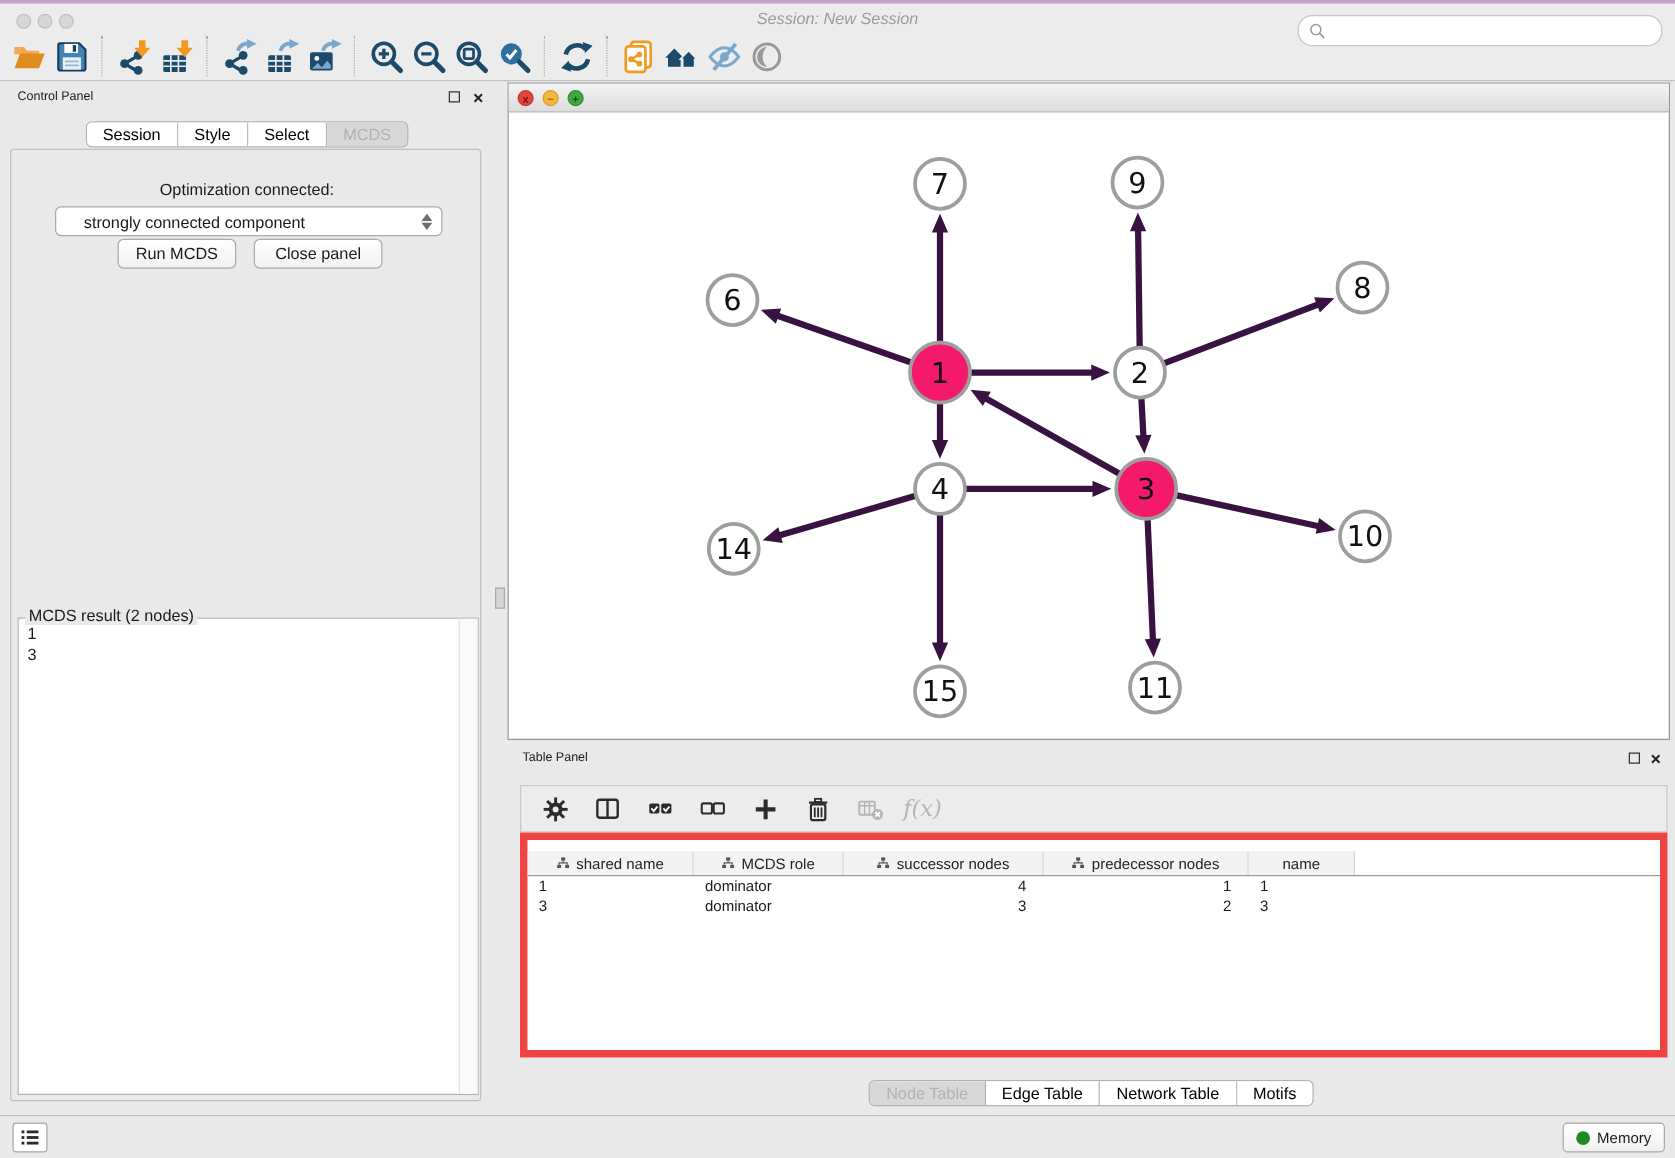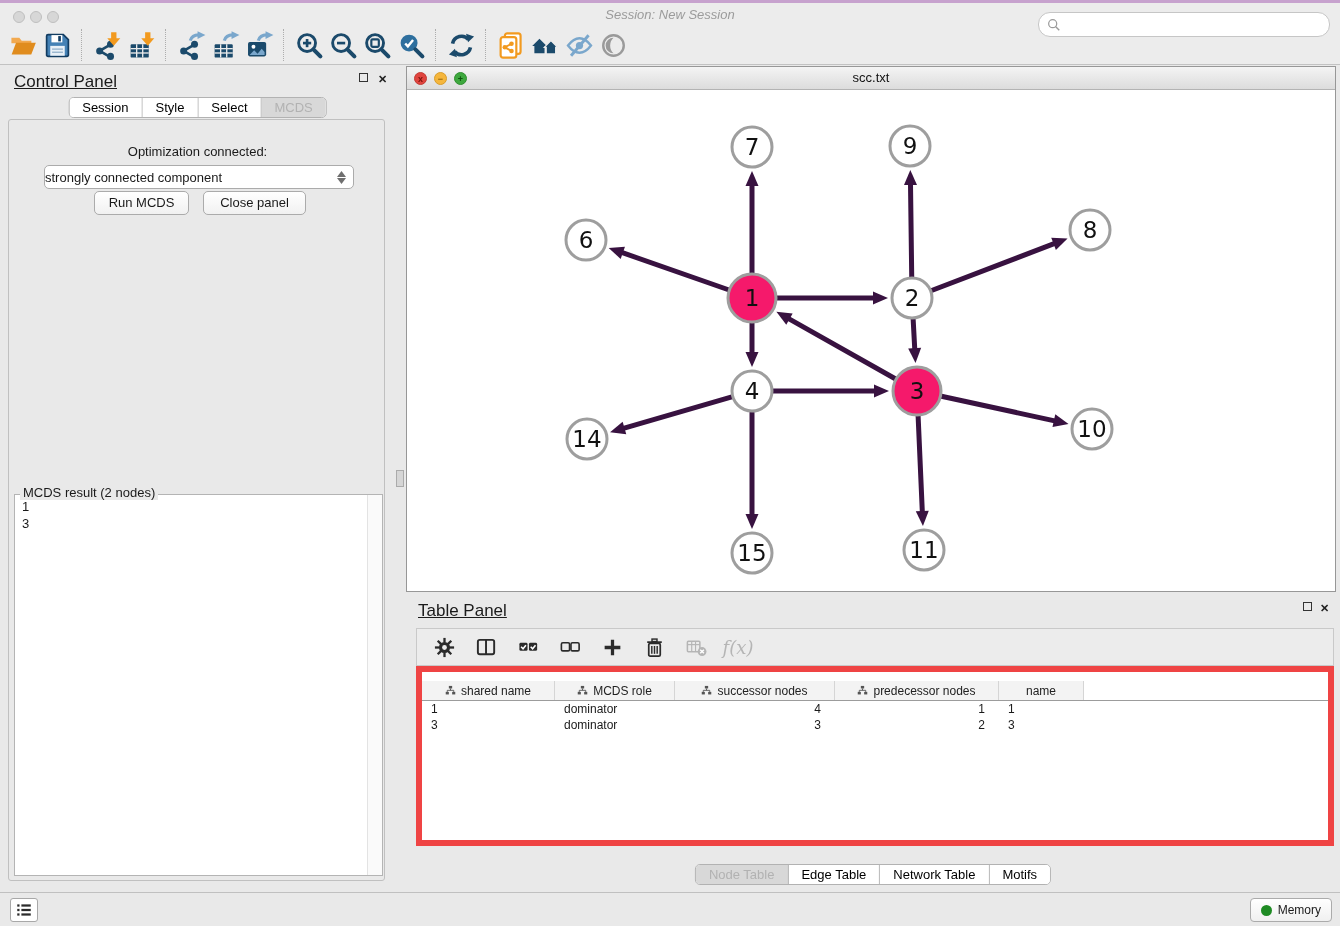--- a/index.html
+++ b/index.html
@@ -16,31 +16,31 @@
   .tl-dot{position:absolute;top:8px;width:12px;height:12px;border-radius:50%;background:#d7d7d7;border:1px solid #bfbfbf;box-sizing:border-box;}
   .main-toolbar{position:absolute;left:0;top:23px;width:100%;height:38px;display:flex;align-items:center;}
   .tb-btn{width:34px;height:34px;display:flex;align-items:center;justify-content:center;flex:0 0 auto;}
   .tb-btn svg{width:29px;height:29px;}
   .tb-sep{width:1px;height:32px;border-left:1px dotted #adadad;margin:0 7px;flex:0 0 auto;}
   .search-wrap{position:absolute;right:10px;top:9px;width:290px;height:23px;background:#fff;border:1px solid #c6c6c6;border-radius:12px;display:flex;align-items:center;}
   .search-wrap svg{width:14px;height:14px;margin-left:8px;flex:0 0 auto;}
   .search-input{border:none;outline:none;background:transparent;flex:1;font-size:12px;height:18px;margin:0 8px 0 4px;}
   
   .control-panel{position:absolute;left:0;top:66px;width:395px;height:826px;background:#e9e9e9;}
-  .panel-title{position:absolute;left:14px;top:6px;font-size:17px;color:#1a1a1a;text-decoration:underline;}
+  .panel-title{position:absolute;left:14px;top:6px;font-size:10px;color:#1a1a1a;}
   .panel-ctl{position:absolute;top:7px;width:12px;height:12px;}
   .seg-tabs{display:flex;border:1px solid #b2b2b2;border-radius:5px;overflow:hidden;background:#fff;height:21px;box-sizing:border-box;}
   .seg-tab{padding:2px 13px;font-size:13px;line-height:16px;border-right:1px solid #b2b2b2;background:#fff;color:#000;white-space:nowrap;}
   .seg-tab:last-child{border-right:none;}
   .seg-tab.selected{background:#d8d8d8;color:#b2b2b2;}
   .cp-tabs{position:absolute;left:50%;transform:translateX(-50%);top:31px;}
   .cp-pane{position:absolute;left:8px;top:53px;width:377px;height:762px;border:1px solid #c0c0c0;border-radius:3px;box-sizing:border-box;background:#e9e9e9;}
   .opt-label{position:absolute;left:0;width:100%;top:78px;text-align:center;font-size:13px;}
   .mac-select{position:absolute;left:44px;top:99px;width:310px;height:24px;background:#fff;border:1px solid #ababab;border-radius:5px;box-sizing:border-box;display:flex;align-items:center;font-size:13px;}
-  .mac-select .sel-text{flex:1;padding-left:0;}
+  .mac-select .sel-text{flex:1;padding-left:22px;}
   .mac-select .stepper{width:18px;display:flex;flex-direction:column;align-items:center;justify-content:center;gap:1px;margin-right:3px;}
   .mac-btn{position:absolute;height:24px;background:linear-gradient(#ffffff,#f1f1f1);border:1px solid #ababab;border-radius:5px;font-size:13px;font-family:"Liberation Sans",sans-serif;text-align:center;line-height:22px;box-sizing:border-box;}
   .result-box{position:absolute;left:14px;top:428px;width:369px;height:382px;border:1px solid #b4b4b4;background:#fff;box-sizing:border-box;}
   .result-legend{position:absolute;left:4px;top:419px;background:#e9e9e9;padding:0 3px;font-size:13px;z-index:2;}
   .result-text{position:absolute;left:0;top:0;right:14px;bottom:0;padding:3px 0 0 7px;font-size:13px;line-height:17px;white-space:pre;overflow:hidden;}
   .result-scroll{position:absolute;right:0;top:0;width:14px;bottom:0;background:#fafafa;border-left:1px solid #e3e3e3;}
   .v-grip{position:absolute;left:396px;top:470px;width:8px;height:17px;background:#d6d6d6;border:1px solid #ababab;box-sizing:border-box;}
   
   .net-window{position:absolute;left:406px;top:66px;width:930px;height:526px;background:#fff;border:1px solid #979797;box-sizing:border-box;}
   .net-titlebar{position:absolute;left:0;top:0;right:0;height:22px;background:linear-gradient(#f4f4f4,#dcdcdc);border-bottom:1px solid #b3b3b3;}
@@ -277,21 +277,20 @@
     <div class="result-scroll"></div>
   </div>
 </div>
 <div class="v-grip"></div>
 
 <div class="net-window">
   <div class="net-titlebar">
     <div class="net-light" style="left:7px;background:#e0443e;border:1px solid #c23b35;color:#7b130c">x</div>
     <div class="net-light" style="left:27px;background:#f5b63c;border:1px solid #d99d2b;color:#96660a">−</div>
     <div class="net-light" style="left:47px;background:#3ea83e;border:1px solid #2f8f2f;color:#0c540c">+</div>
-    <div class="net-title">scc.txt</div>
   </div>
   <svg class="net-canvas" width="928" height="502" id="graph-svg">
       <line x1="344" y1="184" x2="344" y2="95" stroke="#381240" stroke-width="5" stroke-linecap="round"></line>
       <polygon points="344,82 350.5,97 337.5,97" fill="#381240"></polygon>
       <line x1="320.39911144699016" y1="200.75390640918934" x2="212.9293150584546" y2="163.2042185143998" stroke="#381240" stroke-width="5" stroke-linecap="round"></line>
       <polygon points="200.65685301088945,158.91624984717825 216.96137047630614,157.7276749778821 212.6734018090846,170.0001370254472" fill="#381240"></polygon>
       <line x1="369" y1="209" x2="467" y2="209" stroke="#381240" stroke-width="5" stroke-linecap="round"></line>
       <polygon points="480,209 465,215.5 465,202.5" fill="#381240"></polygon>
       <line x1="344" y1="234" x2="344" y2="265" stroke="#381240" stroke-width="5" stroke-linecap="round"></line>
       <polygon points="344,278 337.5,263 350.5,263" fill="#381240"></polygon>

